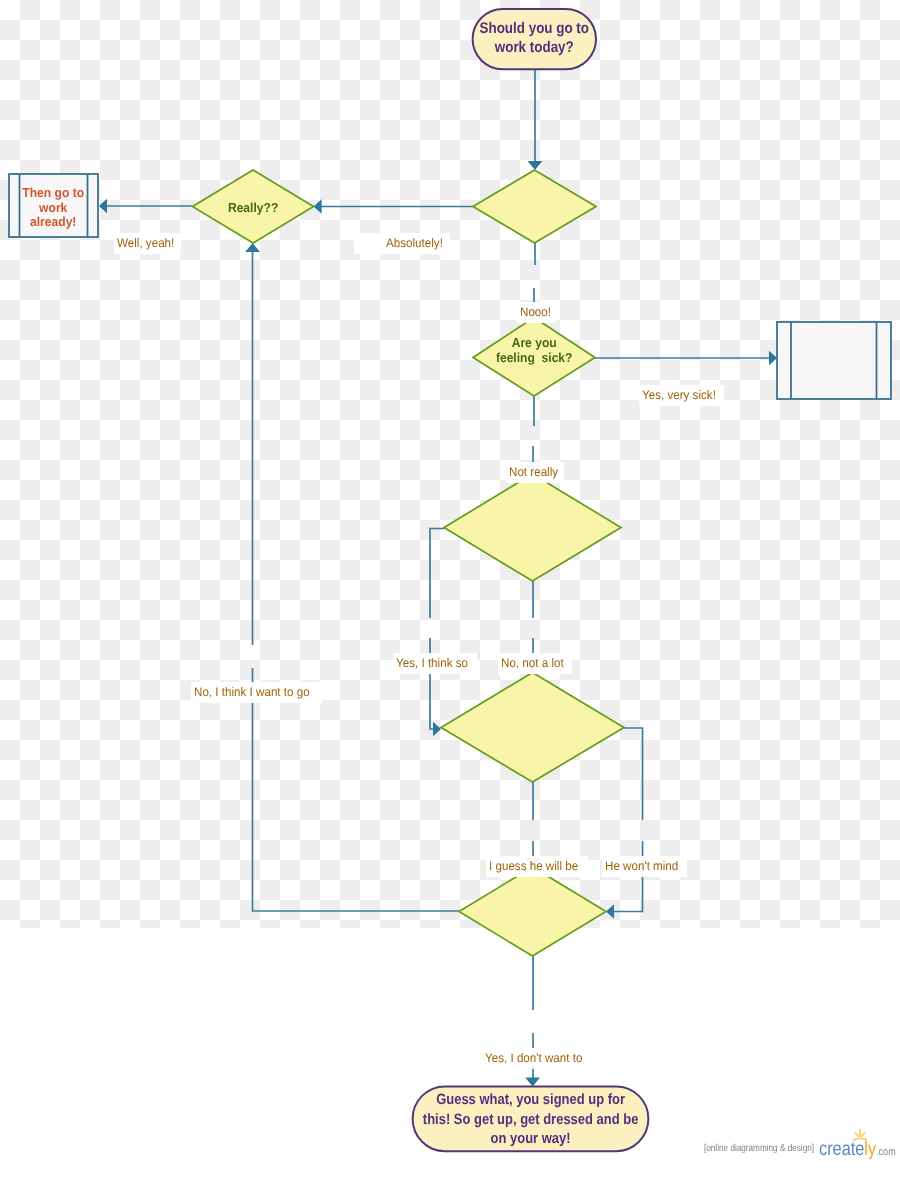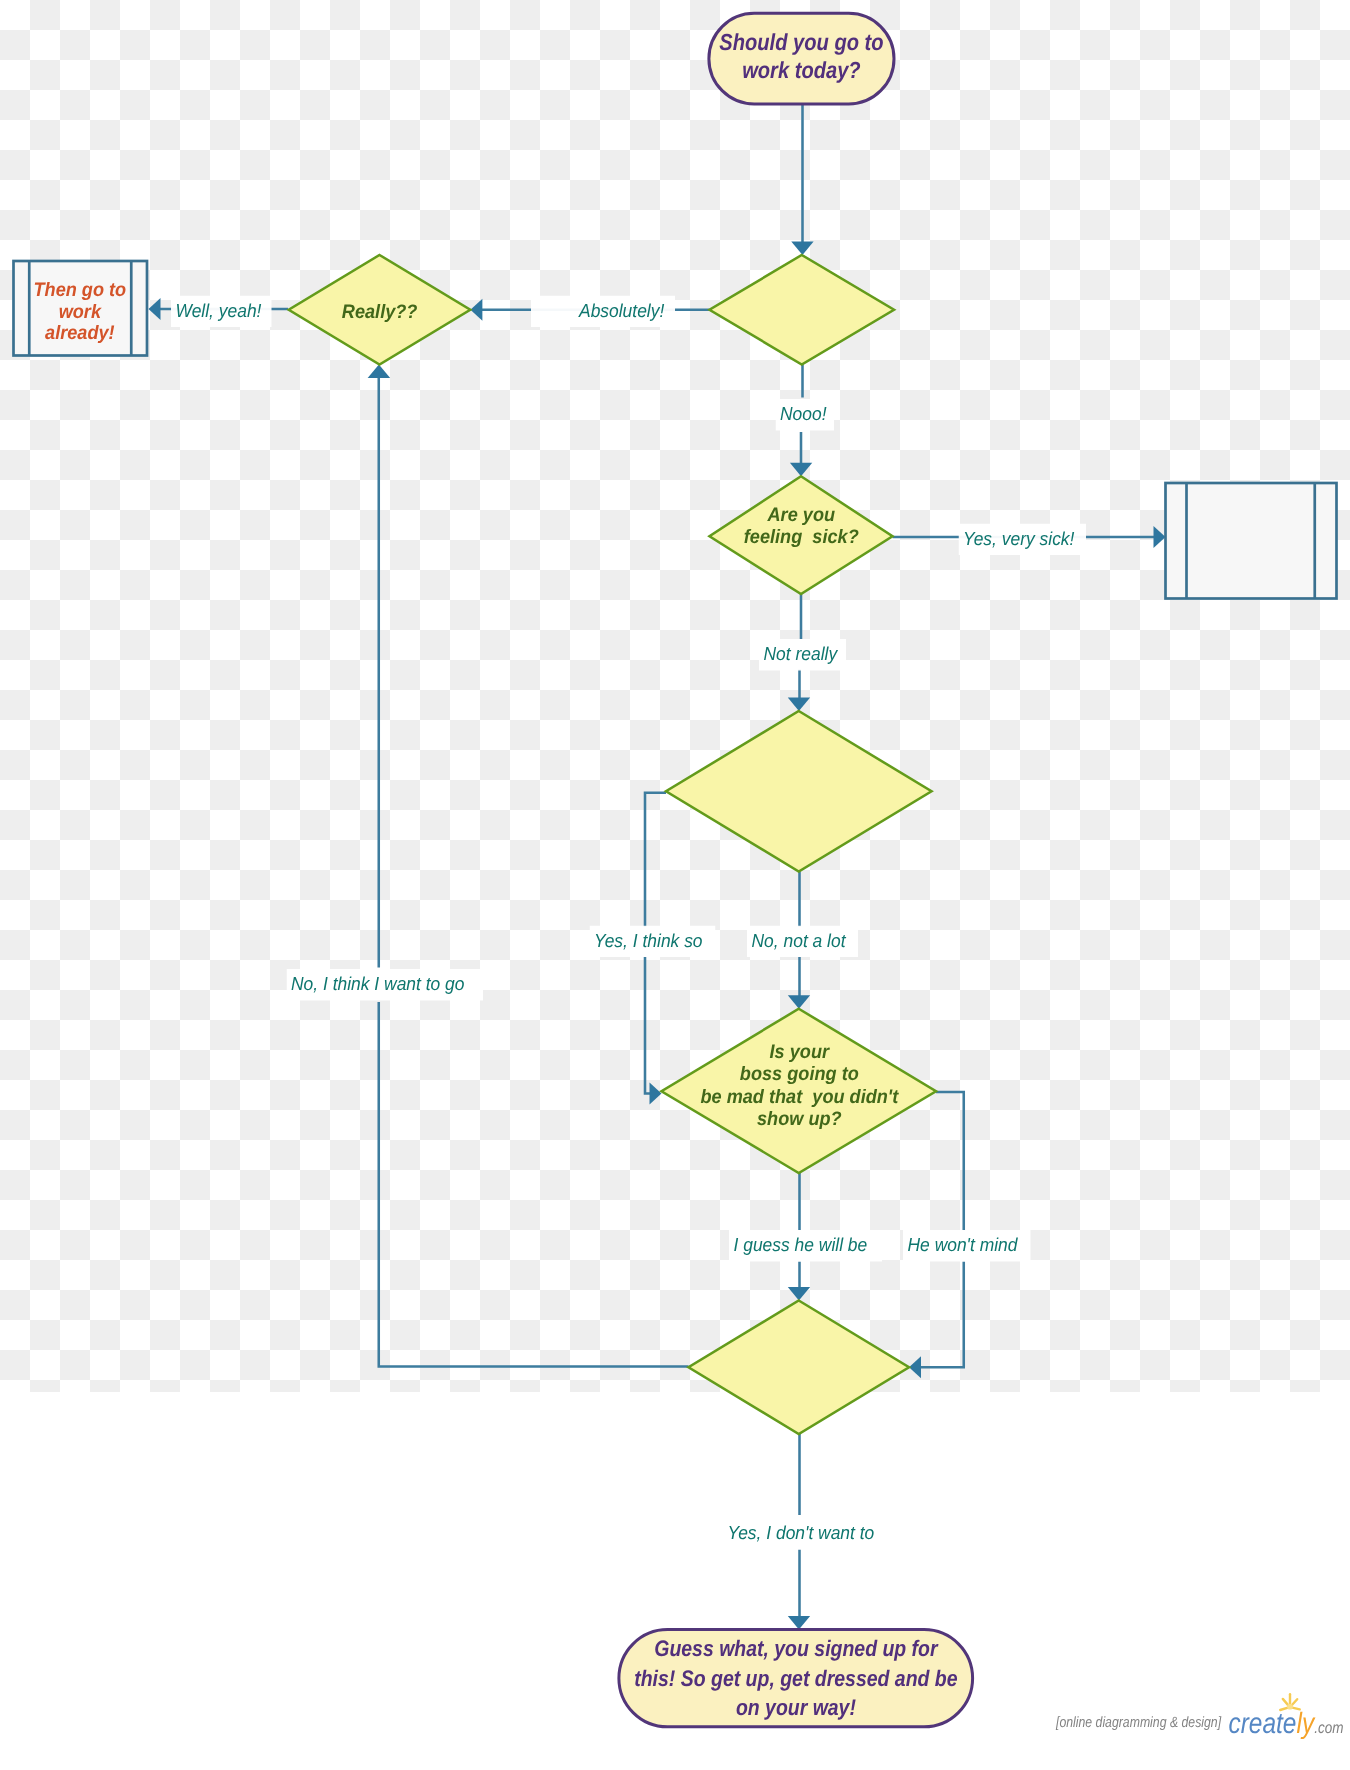--- a/index.html
+++ b/index.html
@@ -7,37 +7,36 @@
   body{width:900px;height:1180px;overflow:hidden;
        font-family:"Liberation Sans",sans-serif;
        -webkit-font-smoothing:antialiased;text-rendering:geometricPrecision;}
   #canvas{position:relative;width:900px;height:928px;opacity:0.9999;
     background-image:
       linear-gradient(45deg,#eeeeee 25%,transparent 25%,transparent 75%,#eeeeee 75%),
       linear-gradient(45deg,#eeeeee 25%,transparent 25%,transparent 75%,#eeeeee 75%);
     background-size:40px 40px;
     background-position:0 0, 20px 20px;
     background-color:#ffffff;
-    font-style:italic;
   }
   svg.layer{position:absolute;left:0;top:0;width:900px;height:1180px;overflow:visible;}
 
   
   .nodetext{position:absolute;display:flex;align-items:center;justify-content:center;
             text-align:center;pointer-events:none;white-space:pre;will-change:opacity;}
   .nodetext > div{transform:scaleX(0.93);}
   .t-term > div{transform:scaleX(0.865);}
   .t-diamond{color:#42681a;font-weight:bold;font-family:"Liberation Sans",sans-serif;}
   .t-term{color:#52307c;font-weight:bold;font-family:"Liberation Sans",sans-serif;}
   .t-pred{color:#d4542a;font-weight:bold;font-family:"Liberation Sans",sans-serif;}
 
   
-  .elabel{position:absolute;color:#0f766e;font-family:"Liberation Sans",sans-serif;
+  .elabel{position:absolute;color:#a16207;font-family:"Liberation Sans",sans-serif;
           font-size:12.5px;white-space:pre;line-height:15px;will-change:opacity;
-          background:rgba(255,255,255,0.95);padding:3px 3px;}
+          background:rgba(255,255,255,0.95);padding:3px 3px;margin-top:36px;}
   .elabel > span{display:inline-block;transform:scaleX(0.93);transform-origin:0 50%;}
 
   
   #wm{position:absolute;left:0;top:0;width:900px;height:1180px;pointer-events:none;will-change:opacity;}
   #wm .tag{position:absolute;left:704px;top:1143px;
            font-family:"Liberation Sans",sans-serif;font-size:10px;color:#828282;
            white-space:pre;display:inline-block;transform:scaleX(0.818);transform-origin:0 50%;}
   #wm .brand{position:absolute;left:819px;top:1140px;white-space:pre;line-height:19px;
              font-family:"Liberation Sans",sans-serif;font-size:19.5px;
              display:inline-block;transform:scaleX(0.836);transform-origin:0 50%;}
@@ -145,23 +144,20 @@
   <div class="nodetext t-pred" style="left:9px;top:186px;width:89px;height:44px;font-size:13px;line-height:14.4px;">
     <div><span>Then go to</span><br><span>work</span><br><span>already!</span></div>
   </div>
 
   <div class="nodetext t-diamond" style="left:463px;top:335.2px;width:143px;height:30px;font-size:13px;line-height:15px;">
     <div><span>Are you</span><br><span>feeling  sick?</span></div>
   </div>
 
 
 
-  <div class="nodetext t-diamond" style="left:441px;top:693.8px;width:183px;height:59px;font-size:13px;line-height:15px;">
-    <div><span>Is your</span><br><span>boss going to</span><br><span>be mad that  you didn't</span><br><span>show up?</span></div>
-  </div>
 
 
   <div class="nodetext t-term" style="left:412.6px;top:1090px;width:235.8px;height:58.8px;font-size:15px;line-height:19.6px;">
     <div><span>Guess what, you signed up for</span><br><span>this! So get up, get dressed and be</span><br><span>on your way!</span></div>
   </div>
 
   <div class="elabel" style="left:353.6px;top:197.0px;padding-left:32px;"><span>Absolutely!</span></div>
   <div class="elabel" style="left:113.8px;top:197.0px;"><span>Well, yeah!</span></div>
   <div class="elabel" style="left:517.0px;top:266.0px;"><span>Nooo!</span></div>
   <div class="elabel" style="left:638.6px;top:349.0px;"><span>Yes, very sick!</span></div>

